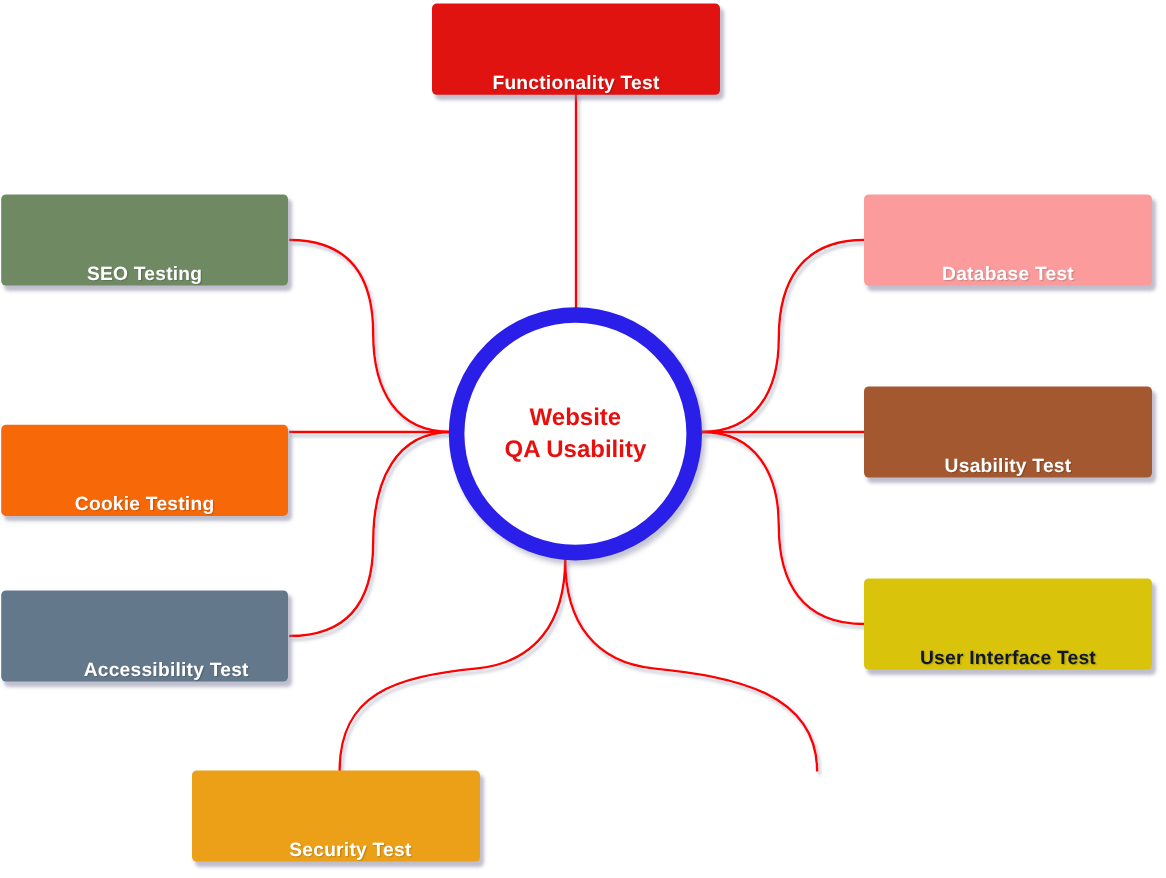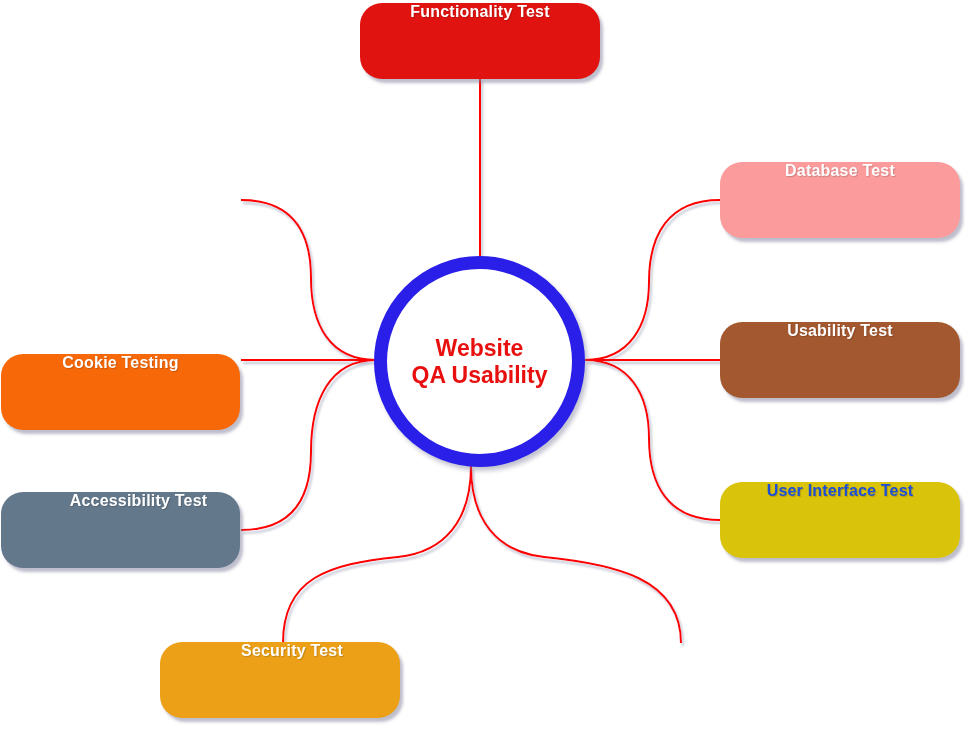--- a/index.html
+++ b/index.html
@@ -6,22 +6,22 @@
   html, body { width: 972px; height: 732px; background: #ffffff; overflow: hidden; }
   body { font-family: "Liberation Sans", sans-serif; position: relative; }
 
   #canvas { position: absolute; left: 0; top: 0; width: 972px; height: 732px; }
 
   #connector-layer { position: absolute; left: 0; top: 0; width: 972px; height: 732px; }
   #connector-layer path { fill: none; stroke-width: 2; }
 
   .node {
     position: absolute;
-    display: flex; align-items: flex-start; justify-content: center;
-    border-radius: 22px;
+    display: flex; align-items: flex-end; justify-content: center;
+    border-radius: 4px;
     box-shadow: 3px 4px 3px rgba(125,125,155,0.50);
     cursor: default;
   }
   .node-label {
     font-size: 16px; font-weight: bold; letter-spacing: .2px;
     text-align: center; text-shadow: 1px 1px 1px rgba(0,0,0,0.18);
   }
 
   .n-functionality { left: 360px; top: 3px;   width: 240px; height: 76px; }
   .n-seo           { left: 1px;   top: 162px; width: 239px; height: 76px; }
@@ -36,21 +36,21 @@
   .center-circle {
     position: absolute; left: 374px; top: 256px;
     width: 211px; height: 211px;
     border: 13px solid #2a1fe8; border-radius: 50%;
     background: #ffffff;
     box-shadow: 3px 4px 4px rgba(125,125,155,0.45);
     display: flex; align-items: center; justify-content: center;
   }
   .center-text {
     display: flex; flex-direction: column; align-items: center;
-    font-size: 23px; font-weight: bold; line-height: 27px; text-align: center;
+    font-size: 20px; font-weight: bold; line-height: 27px; text-align: center;
   }
 </style>
 </head>
 <body>
 
 <div id="canvas">
 
   <svg id="connector-layer" width="972" height="732" viewBox="0 0 972 732" xmlns="http://www.w3.org/2000/svg">
     <defs>
       <filter id="lineShadow" x="-20%" y="-20%" width="140%" height="140%">
@@ -67,38 +67,41 @@
       <path d="M 585,360 C 630,360 649,395 649,438 C 649,485 668,520 720,520" stroke="#fe0000"></path>
       <path d="M 471,466 C 471,520 445,552 398,557 C 328,564 283,578 283,643" stroke="#fe0000"></path>
       <path d="M 471,466 C 471,520 497,552 544,557 C 614,564 681,578 681,643" stroke="#fe0000"></path>
     </g>
   </svg>
 
   <div class="node n-functionality" style="background-color: rgb(224, 19, 16); color: rgb(255, 255, 255);">
     <span class="node-label">Functionality Test</span>
   </div>
 
+  <div class="node n-seo" style="background-color: rgb(111, 138, 99); color: rgb(255, 255, 255);">
+    <span class="node-label">SEO Testing</span>
+  </div>
 
   <div class="node n-cookie" style="background-color: rgb(247, 104, 8); color: rgb(255, 255, 255); margin-top: 32px;">
     <span class="node-label">Cookie Testing</span>
   </div>
 
   <div class="node n-accessibility" style="background-color: rgb(100, 120, 139); color: rgb(255, 255, 255); padding-left: 36px;">
     <span class="node-label">Accessibility Test</span>
   </div>
 
   <div class="node n-database" style="background-color: rgb(251, 155, 155); color: rgb(255, 255, 255);">
     <span class="node-label">Database Test</span>
   </div>
 
   <div class="node n-usability" style="background-color: rgb(164, 88, 47); color: rgb(255, 255, 255);">
     <span class="node-label">Usability Test</span>
   </div>
 
-  <div class="node n-ui" style="background-color: rgb(217, 195, 11); color: #1d4ed8;">
+  <div class="node n-ui" style="background-color: rgb(217, 195, 11); color: #0f172a;">
     <span class="node-label">User Interface Test</span>
   </div>
 
   <div class="node n-security" style="background-color: rgb(235, 160, 24); color: rgb(255, 255, 255); padding-left: 24px;">
     <span class="node-label">Security Test</span>
   </div>
 
 
   <div class="center-circle" style="border-color: rgb(42, 31, 232); background-color: rgb(255, 255, 255);">
     <div class="center-text" style="color: rgb(232, 15, 15);">

